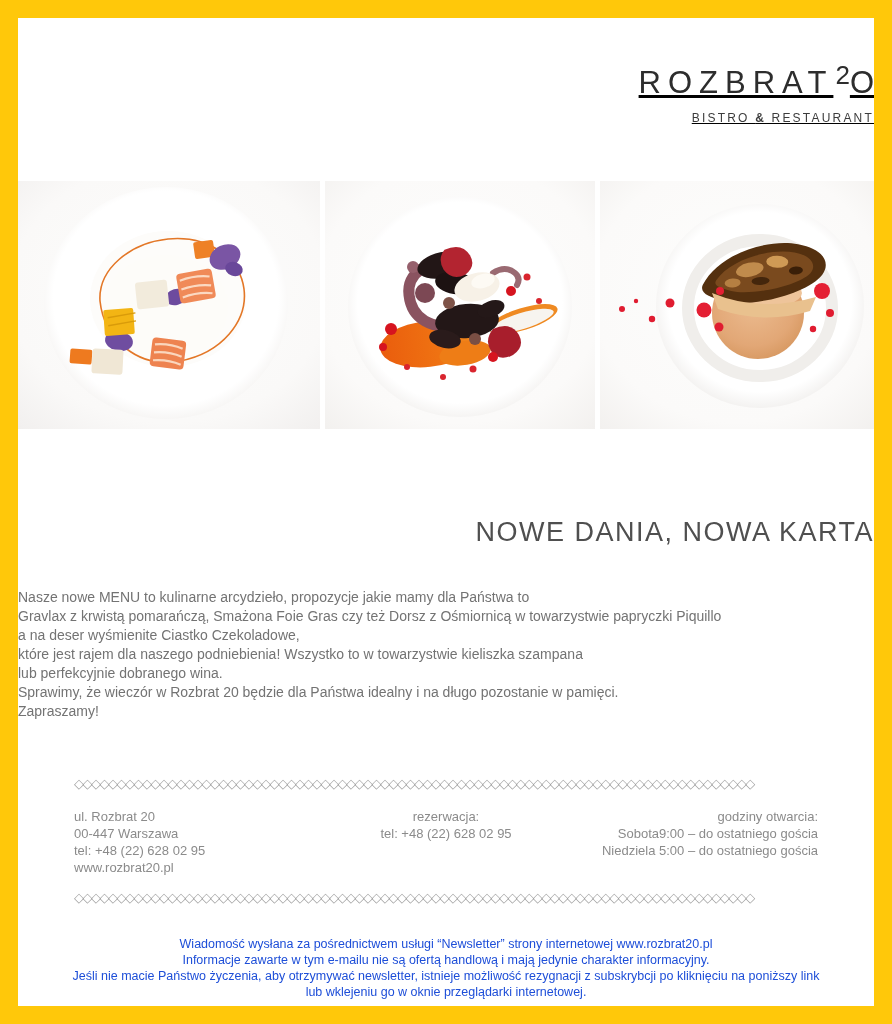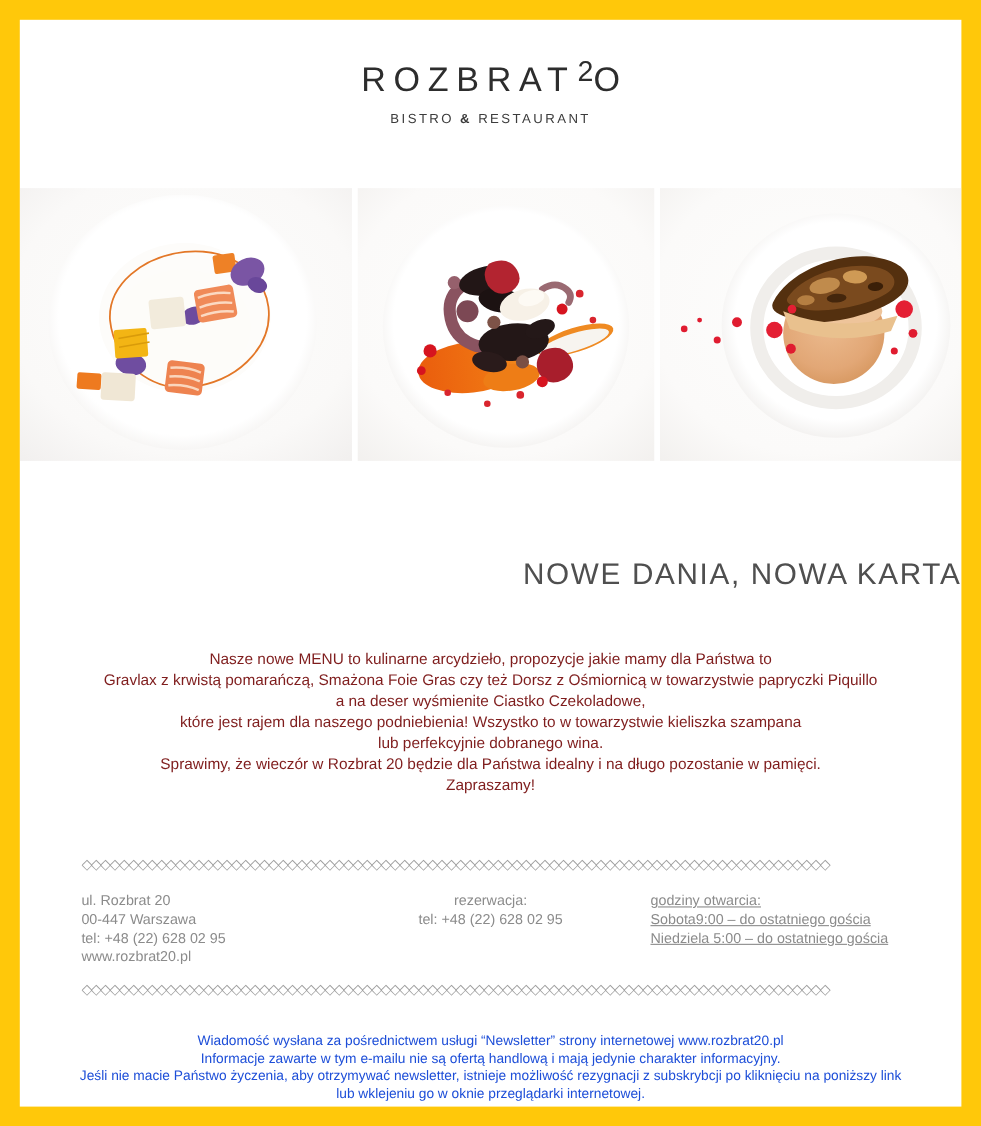--- a/index.html
+++ b/index.html
@@ -12,21 +12,21 @@
     padding: 18px;
   }
   .page {
     background: #ffffff;
     width: 856px;
     height: 988px;
     overflow: hidden;
   }
 
   
-  .logo-block { text-align: center; padding-top: 38px; }
+  .logo-block { text-align: right; padding-top: 48px; text-decoration: underline; }
   .logo-line {
     color: #2d2d2d;
     font-size: 31px;
     letter-spacing: 7px;
     font-weight: 400;
     line-height: 34px;
     white-space: nowrap;
   }
   .logo-sup {
     display: inline-block;
@@ -57,23 +57,22 @@
   
   .heading {
     margin-top: 88px;
     text-align: right;
     color: #4f4f4f;
     font-size: 27px;
     font-weight: 400;
     letter-spacing: 1.5px;
   }
   .intro {
-    margin-top: 52px;
-    text-align: center;
-    color: #7f1d1d;
+    margin-top: 40px;
+    color: #737373;
     font-size: 14px;
     line-height: 19px;
     white-space: pre-line;
   }
 
   
   .divider {
     width: 744px;
     margin: 0 auto;
     overflow: hidden;
@@ -93,21 +92,21 @@
     margin: 16px auto 0 auto;
     display: flex;
     color: #8b8b8b;
     font-size: 13px;
     line-height: 17px;
     gap: 32px;
   }
   .footer-col { flex: 1; }
   .footer-col.left  { text-align: left; }
   .footer-col.mid   { text-align: center; }
-  .footer-col.right { text-align: left; text-decoration: underline; }
+  .footer-col.right { text-align: right; }
 
   
   .legal {
     margin-top: 30px;
     text-align: center;
     color: #1d4ed8;
     font-size: 12.5px;
     line-height: 16px;
     white-space: pre-line;
   }

